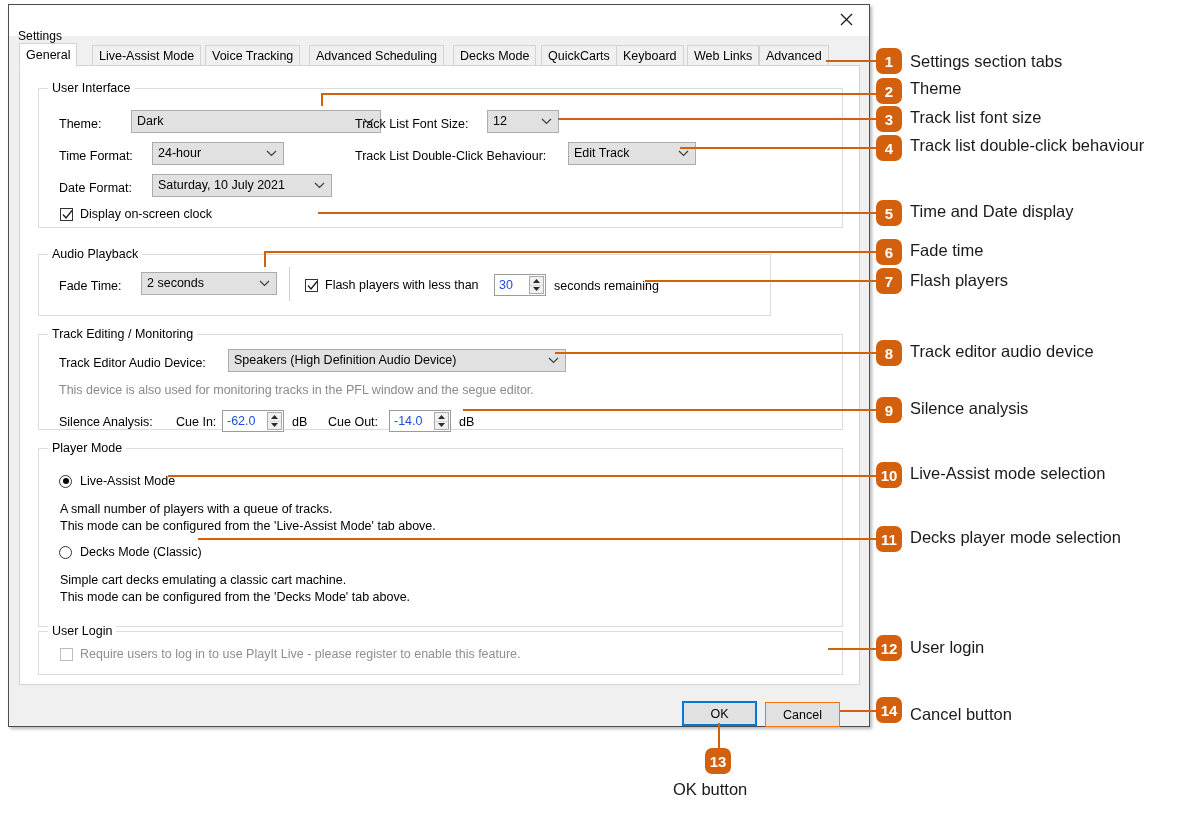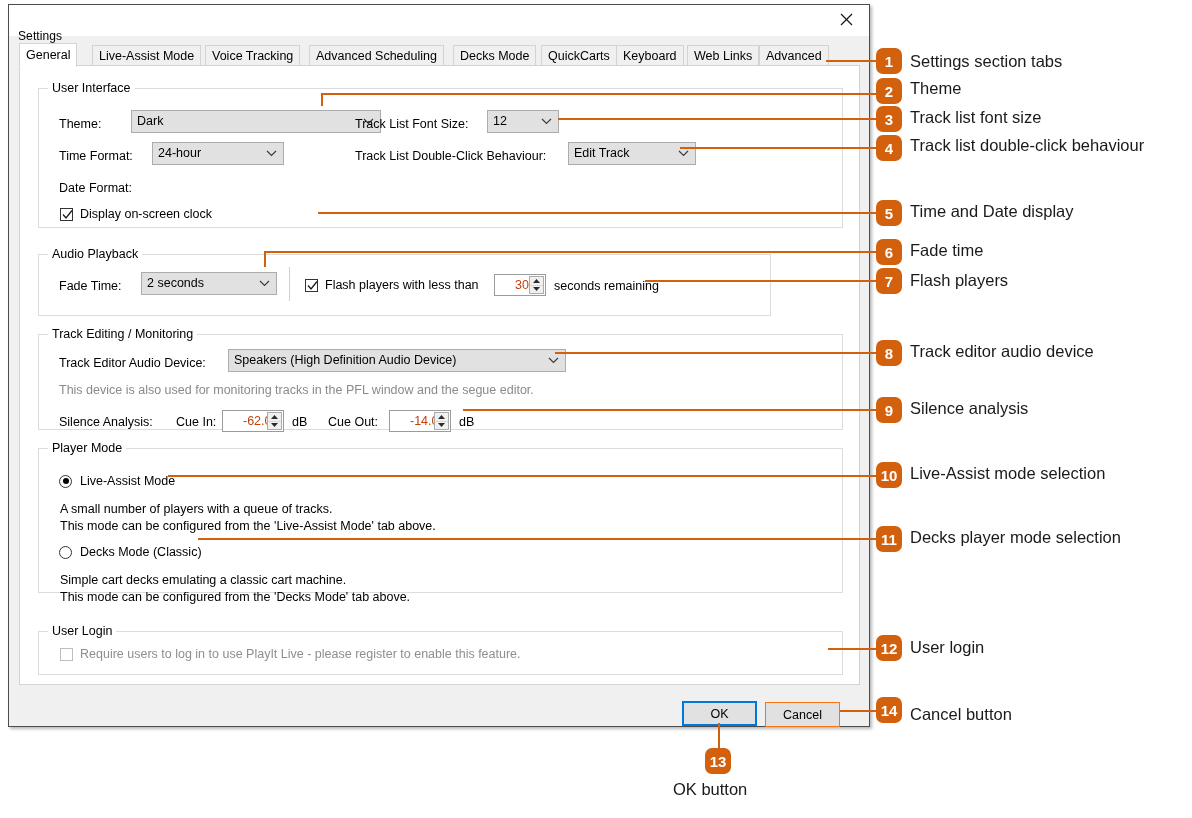--- a/index.html
+++ b/index.html
@@ -157,25 +157,25 @@
   .spin {
     position: absolute;
     background: #ffffff;
     border: 1px solid #9b9b9b;
     box-sizing: border-box;
     height: 22px;
     cursor: text;
   }
   .spin .stext {
     position: absolute;
-    left: 20px;
+    left: 4px;
     top: 0;
     line-height: 20px;
     font-size: 12.5px;
-    color: #c2410c;
+    color: #1d4ed8;
   }
   .spin .sbtns {
     position: absolute;
     right: 1px;
     top: 1px;
     width: 15px;
     height: 18px;
     background: #f0f0f0;
     border: 1px solid #acacac;
     box-sizing: border-box;
@@ -355,20 +355,28 @@
       <div class="combo" style="left:113px; top:53px; width:132px;">
         <span class="ctext">24-hour</span>
         <span class="carrow">
           <svg width="11" height="7" viewBox="0 0 11 7">
               <polyline points="1,1 5.5,5.5 10,1" fill="none" stroke="#3c3c3c" stroke-width="1.2"></polyline>
             </svg>
         </span>
       </div>
 
       <div class="lbl" style="left:20px; top:92px;">Date Format:</div>
+      <div class="combo" style="left:113px; top:85px; width:180px;">
+        <span class="ctext">Saturday, 10 July 2021</span>
+        <span class="carrow">
+          <svg width="11" height="7" viewBox="0 0 11 7">
+              <polyline points="1,1 5.5,5.5 10,1" fill="none" stroke="#3c3c3c" stroke-width="1.2"></polyline>
+            </svg>
+        </span>
+      </div>
 
       <div class="chk" style="left:21px; top:118px;">
         <span class="box">
           <svg width="13" height="13" viewBox="0 0 13 13">
               <polyline points="2,6.5 5,10 11,2.5" fill="none" stroke="#1a1a1a" stroke-width="1.3"></polyline>
             </svg>
         </span>
         <span class="ctxt">Display on-screen clock</span>
       </div>
 
@@ -482,21 +490,21 @@
           <div>
               <svg width="7" height="4" viewBox="0 0 7 4">
                 <polygon points="3.5,4 0,0 7,0" fill="#2b2b2b"></polygon>
               </svg>
             </div>
         </span>
       </div>
       <div class="lbl" style="left:420px; top:80px;">dB</div>
     </div>
 
-    <div class="group" style="left:18px; top:382px; width:805px; height:145px;">
+    <div class="group" style="left:18px; top:382px; width:805px; height:179px;">
       <div class="glabel">Player Mode</div>
 
       <div class="radio sel" style="left:20px; top:25px;">
         <span class="rdot"></span>
         <span class="rtxt">Live-Assist Mode</span>
       </div>
       <div class="lbl" style="left:21px; top:53px;">A small number of players with a queue of tracks.</div>
       <div class="lbl" style="left:21px; top:70px;">This mode can be configured from the 'Live-Assist Mode' tab above.</div>
 
       <div class="radio" style="left:20px; top:96px;">

